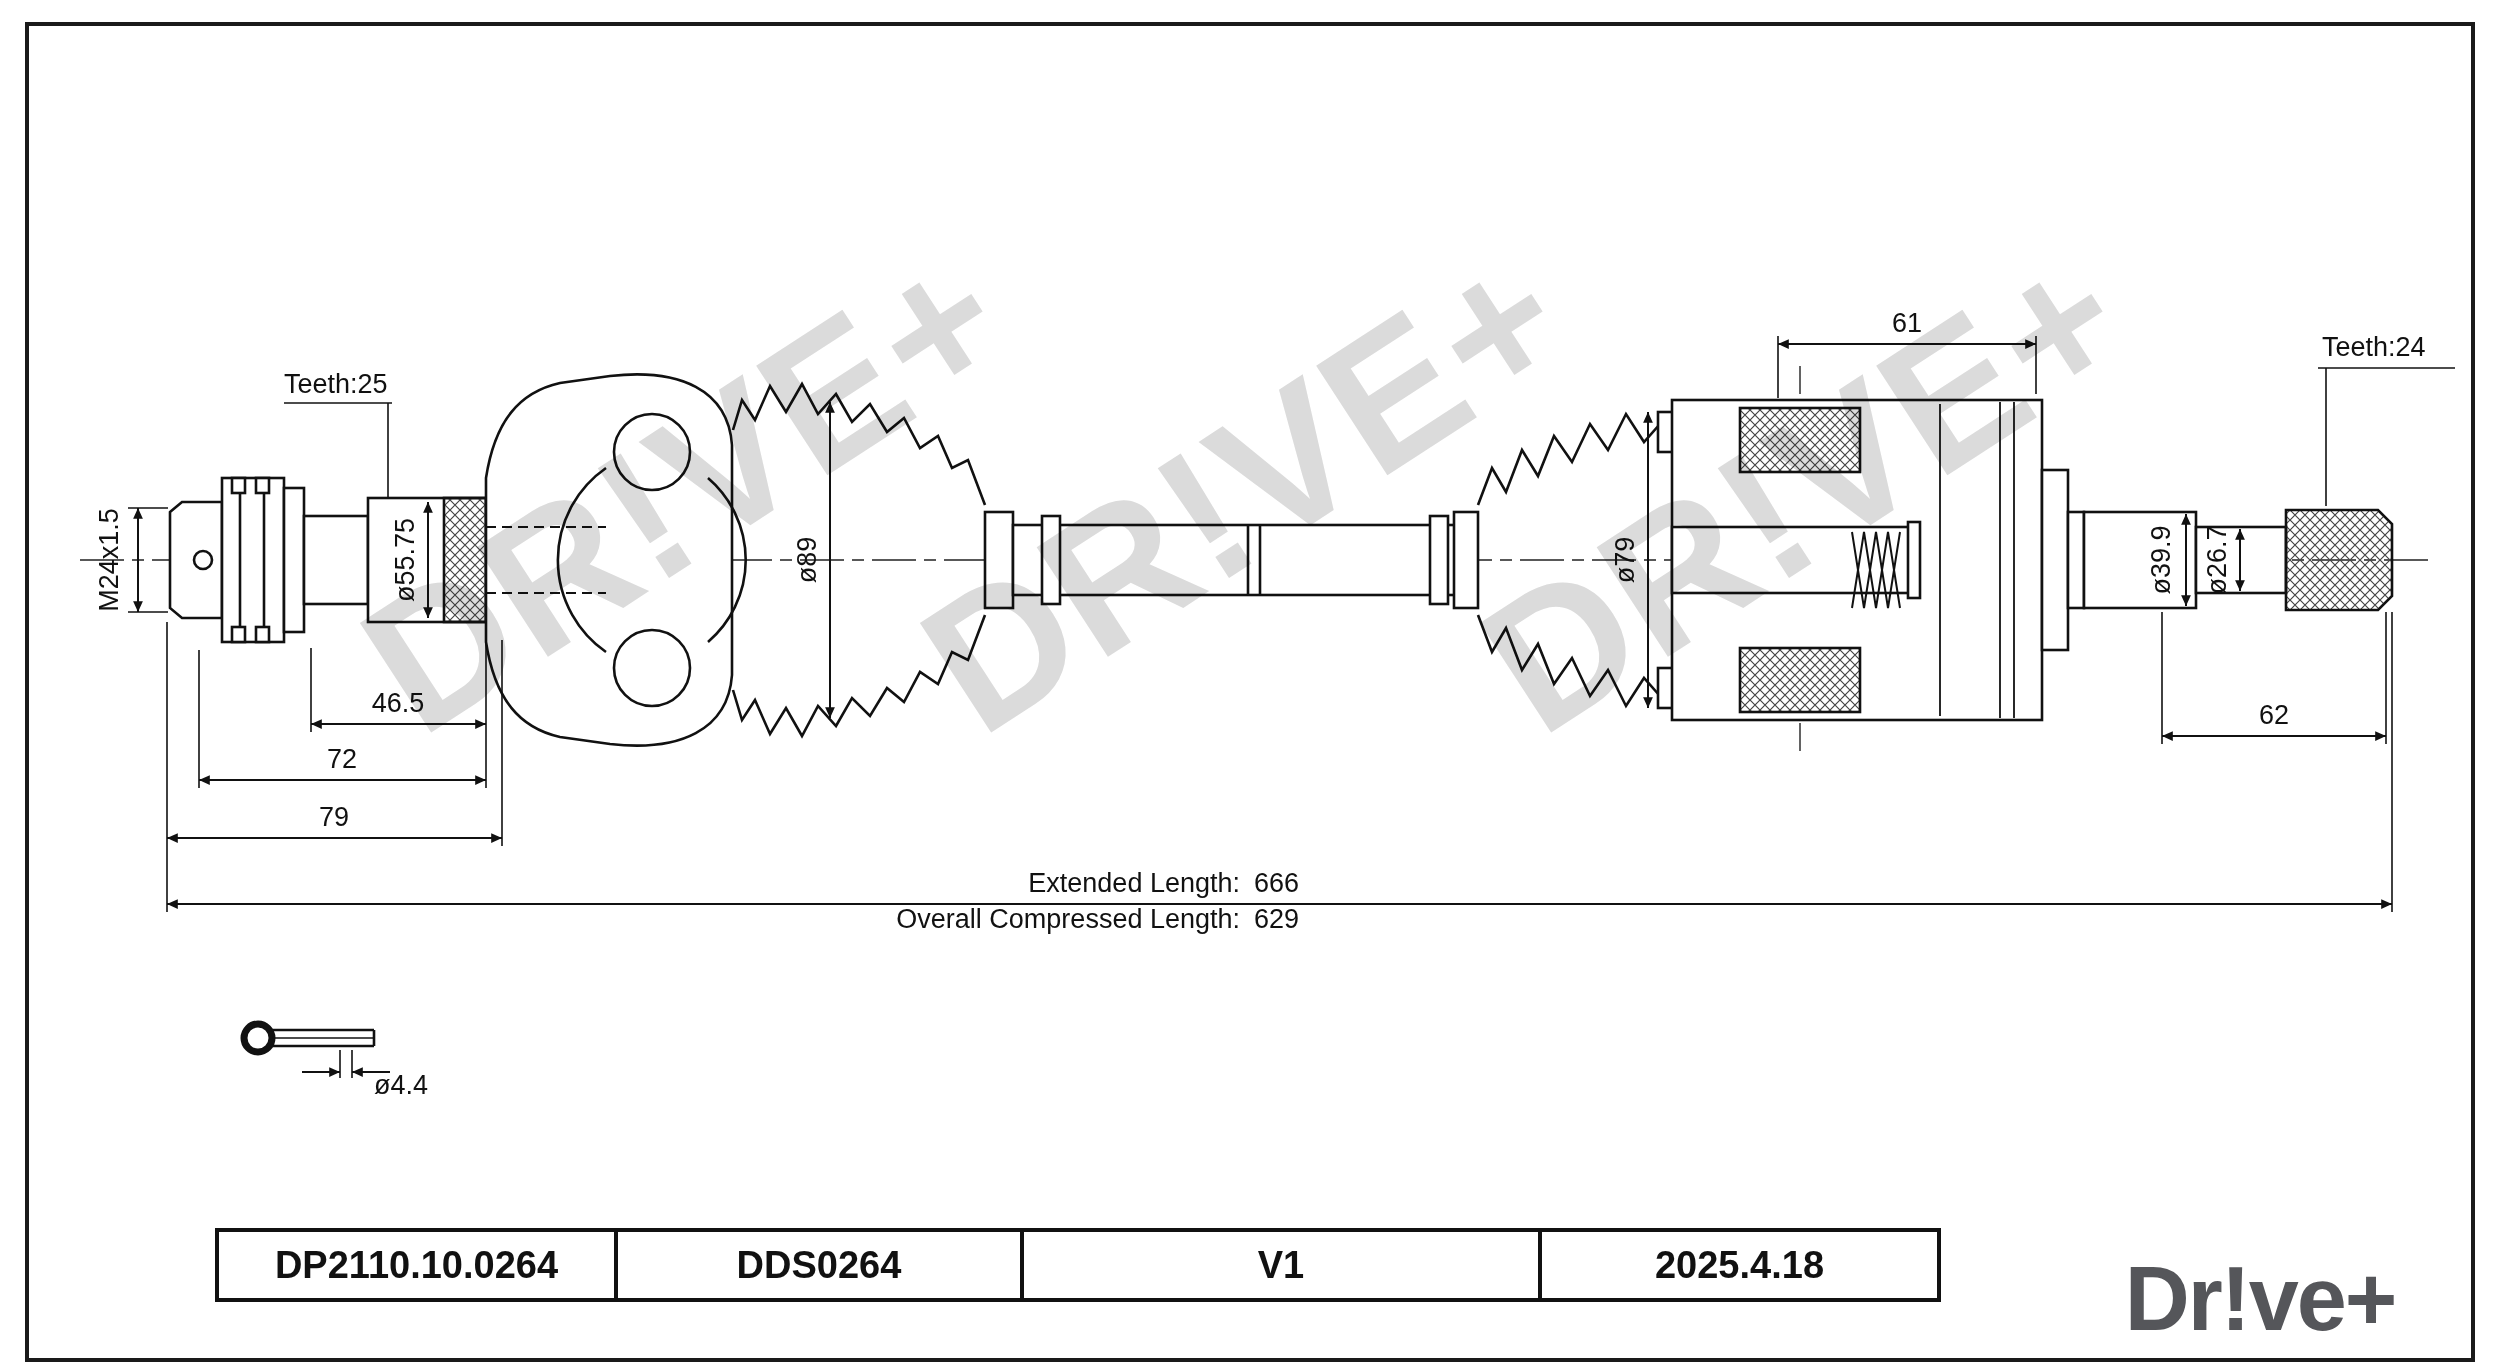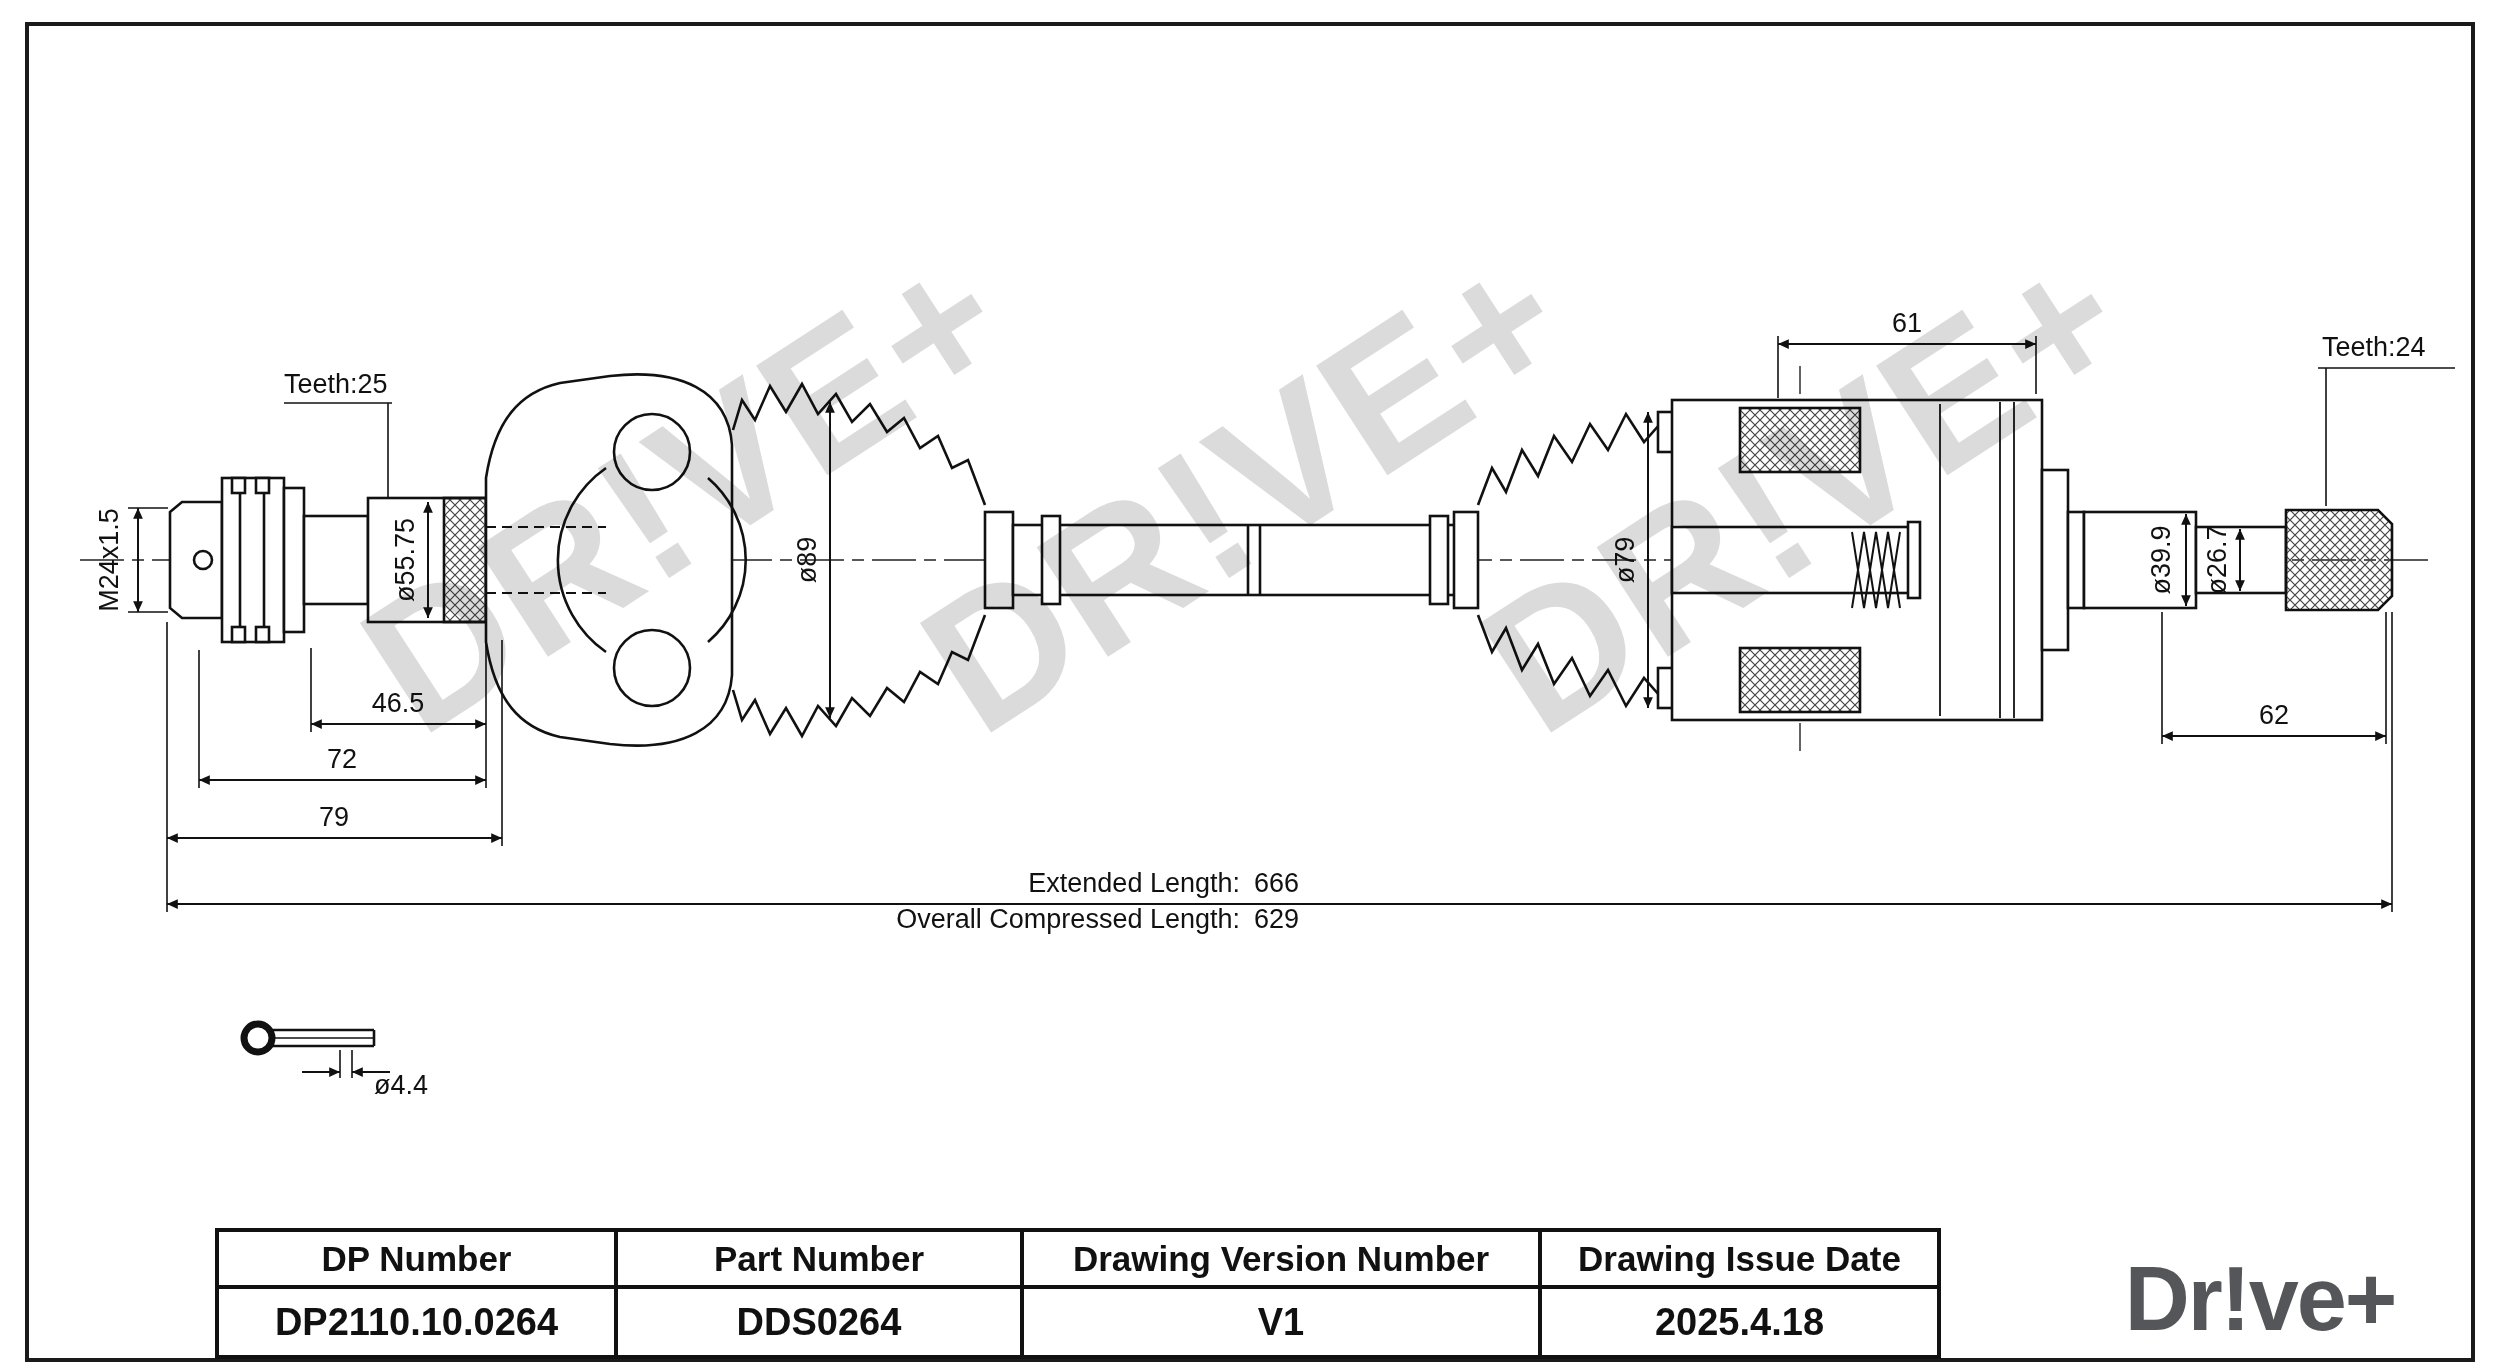--- a/index.html
+++ b/index.html
@@ -186,26 +186,20 @@
 </svg>
 
 <table class="title-block">
   <colgroup>
     <col style="width:399px">
         <col style="width:406px">
         <col style="width:518px">
         <col style="width:399px">
   </colgroup>
   <tbody>
-        <tr>
-    <th>DP Number</th>
-    <th>Part Number</th>
-    <th>Drawing Version Number</th>
-    <th>Drawing Issue Date</th>
-  </tr>
   <tr>
     <td>DP2110.10.0264</td>
     <td>DDS0264</td>
     <td>V1</td>
     <td>2025.4.18</td>
   </tr>
 </tbody>
     </table>
 
 <div class="logo">Dr!ve+</div>

